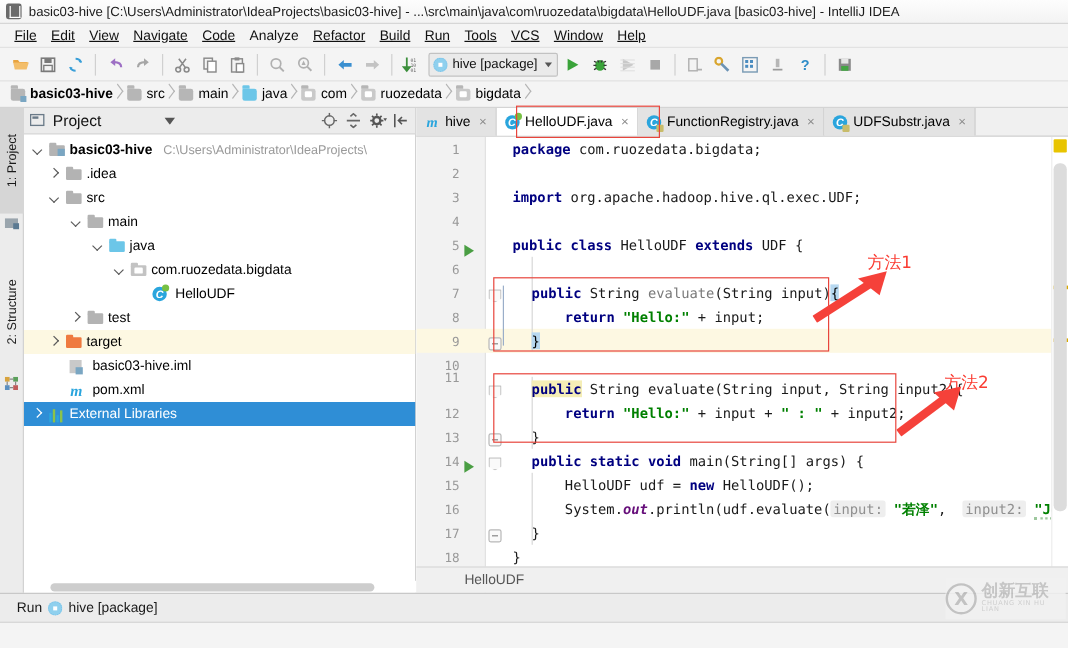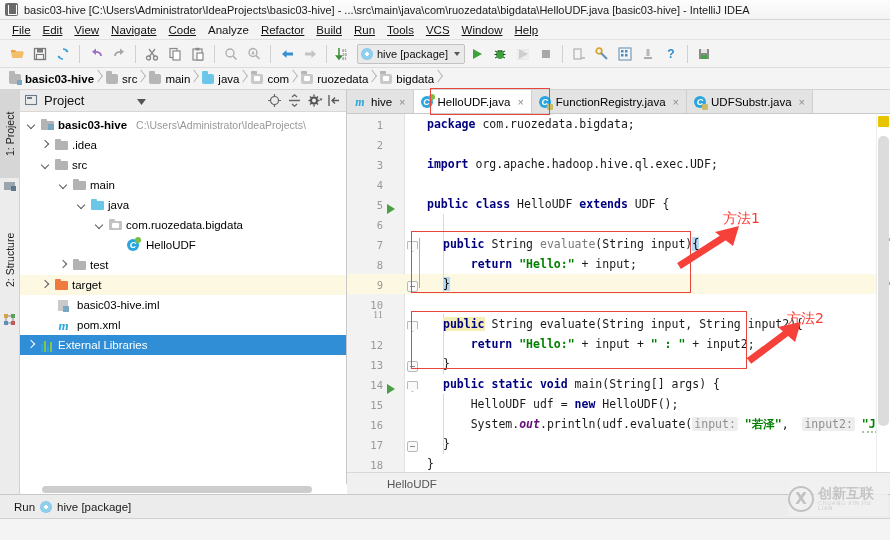--- a/index.html
+++ b/index.html
@@ -827,21 +827,21 @@
       <div class="lnum" style="top:5px;">1</div>
       <div class="lnum" style="top:25px;">2</div>
       <div class="lnum" style="top:45px;">3</div>
       <div class="lnum" style="top:65px;">4</div>
       <div class="lnum" style="top:85px;">5</div>
       <div class="lnum" style="top:105px;">6</div>
       <div class="lnum" style="top:125px;">7</div>
       <div class="lnum" style="top:145px;">8</div>
       <div class="lnum" style="top:165px;">9</div>
       <div class="lnum" style="top:185px;">10</div>
-      <div class="lnum" style="top:195px;font-family:Liberation Serif, serif;">11</div>
+      <div class="lnum" style="top:195px;">11</div>
       <div class="lnum" style="top:225px;">12</div>
       <div class="lnum" style="top:245px;">13</div>
       <div class="lnum" style="top:265px;">14</div>
       <div class="lnum" style="top:285px;text-align:right;">15</div>
       <div class="lnum" style="top:305px;">16</div>
       <div class="lnum" style="top:325px;">17</div>
       <div class="lnum" style="top:345px;">18</div>
       <div class="lnum" style="top:365px;">19</div>
 
       <div class="runmark" style="top:90px;"></div>

